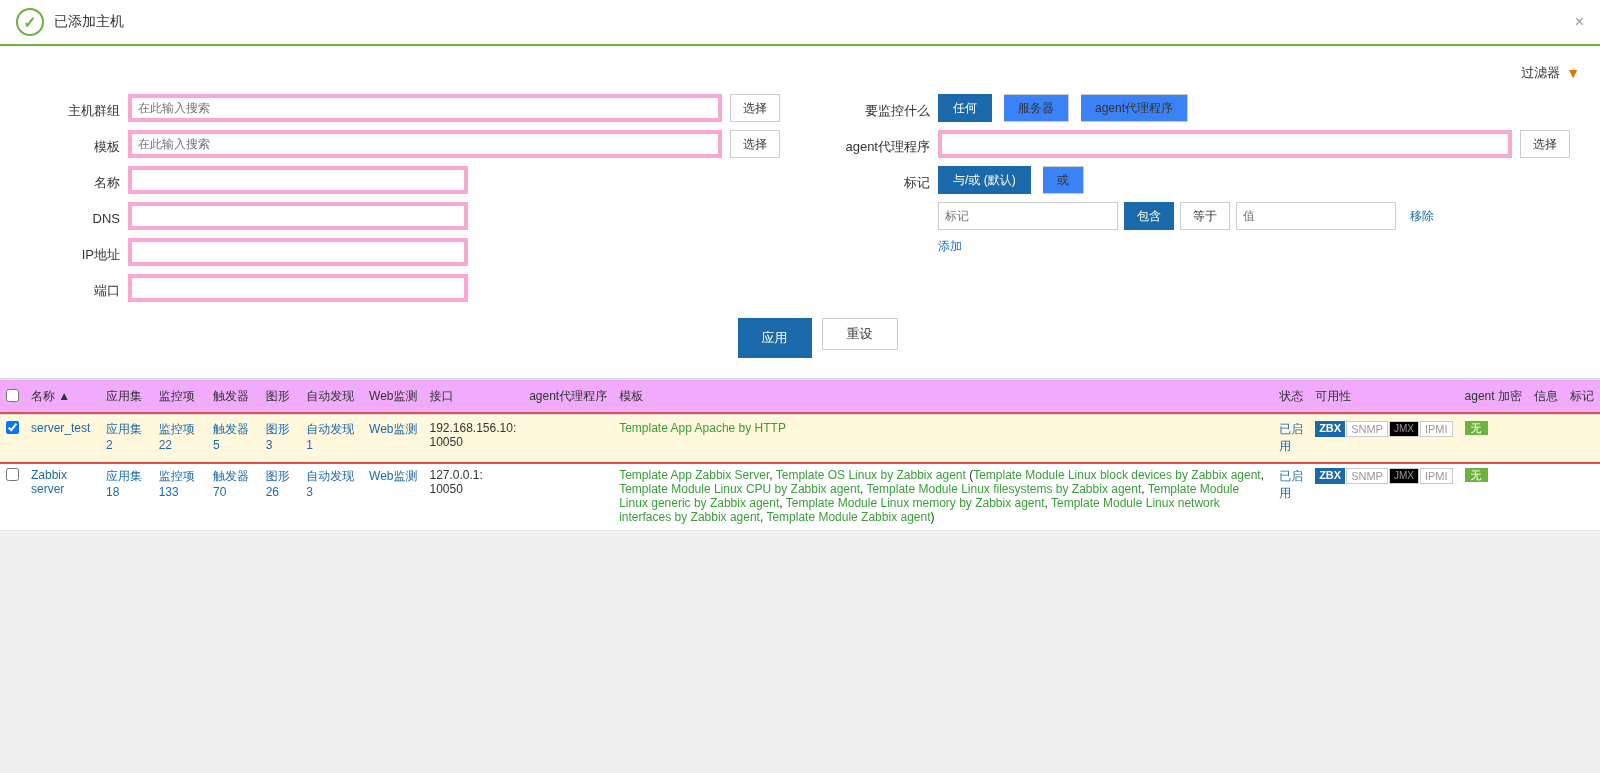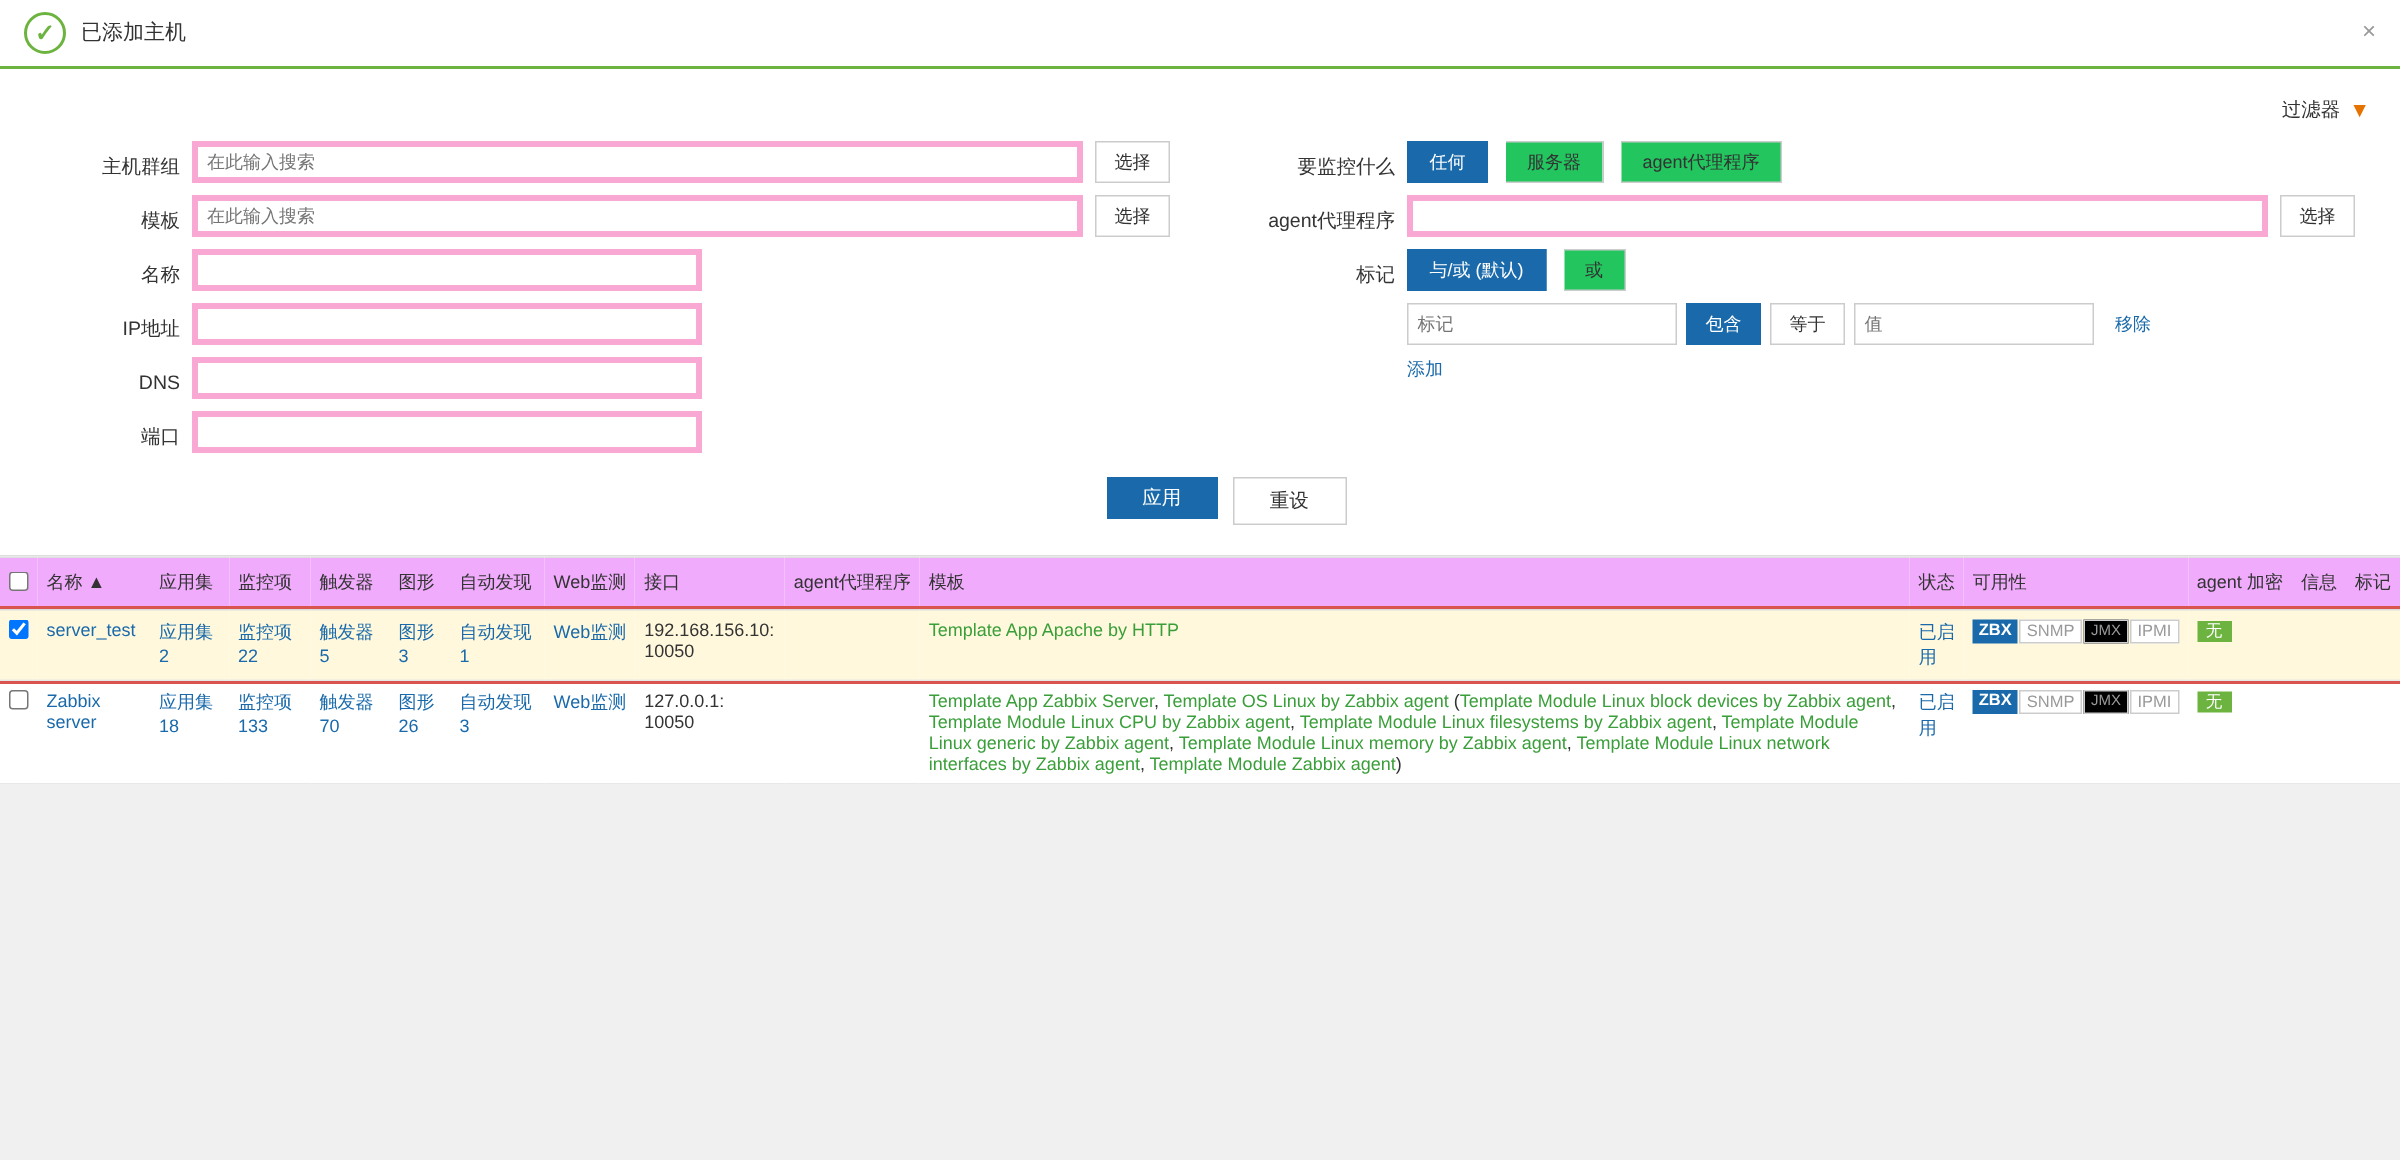--- a/index.html
+++ b/index.html
@@ -61,21 +61,21 @@
     .form-input-name { width: 340px; flex: none; }
     .btn-select {
       height: 28px; padding: 0 12px; background: #fff; border: 1px solid #ccc;
       cursor: pointer; font-size: 12px; color: #333; white-space: nowrap;
     }
 
     
     .btn-group { display: flex; gap: 12px; }
     .btn-toggle {
       height: 28px; padding: 0 14px; border: 1px solid #ccc;
-      cursor: pointer; font-size: 12px; background: #22c55e; color: #333;
+      cursor: pointer; font-size: 12px; background: #3b82f6; color: #333;
     }
     .btn-toggle.active { background: #1a6aab; color: #fff; border-color: #1a6aab; }
     .btn-toggle:not(:first-child) { border-left: none; }
 
     
     .tags-row {
       display: flex; align-items: center; gap: 6px; flex-wrap: wrap;
     }
     .tag-input {
       height: 28px; border: 1px solid #ccc; padding: 0 6px;
@@ -101,21 +101,21 @@
       height: 28px; padding: 0; background: none; border: none;
       cursor: pointer; font-size: 12px; color: #1a6aab; text-decoration: none;
     }
 
     
     .action-buttons {
       display: flex; justify-content: center; gap: 10px;
       padding: 16px 0 8px 0;
     }
     .btn-apply {
-      height: 28px; padding: 0 24px; background: #1a6aab; color: #fff;
+      height: 40px; padding: 0 24px; background: #1a6aab; color: #fff;
       border: none; cursor: pointer; font-size: 13px; margin-left: 35px;
     }
     .btn-reset {
       height: 32px; padding: 0 24px; background: #fff; color: #333;
       border: 1px solid #ccc; cursor: pointer; font-size: 13px;
     }
 
     
     .table-section { background: #fff; }
     .host-table { width: 100%; border-collapse: collapse; }
@@ -181,26 +181,26 @@
         <input class="form-input form-input-wide" type="text" placeholder="在此输入搜索" style="">
         <button class="btn-select">选择</button>
       </div>
 
       <div class="form-row">
         <span class="form-label">名称</span>
         <input class="form-input form-input-name" type="text" style="">
       </div>
 
       <div class="form-row">
+        <span class="form-label">DNS</span>
+        <input class="form-input form-input-name" type="text" style="">
+      </div>
+
+      <div class="form-row">
         <span class="form-label">IP地址</span>
-        <input class="form-input form-input-name" type="text" style="">
-      </div>
-
-      <div class="form-row">
-        <span class="form-label">DNS</span>
         <input class="form-input form-input-name" type="text" style="">
       </div>
 
       <div class="form-row">
         <span class="form-label">端口</span>
         <input class="form-input form-input-name" type="text" style="">
       </div>
 
     </div>
 

